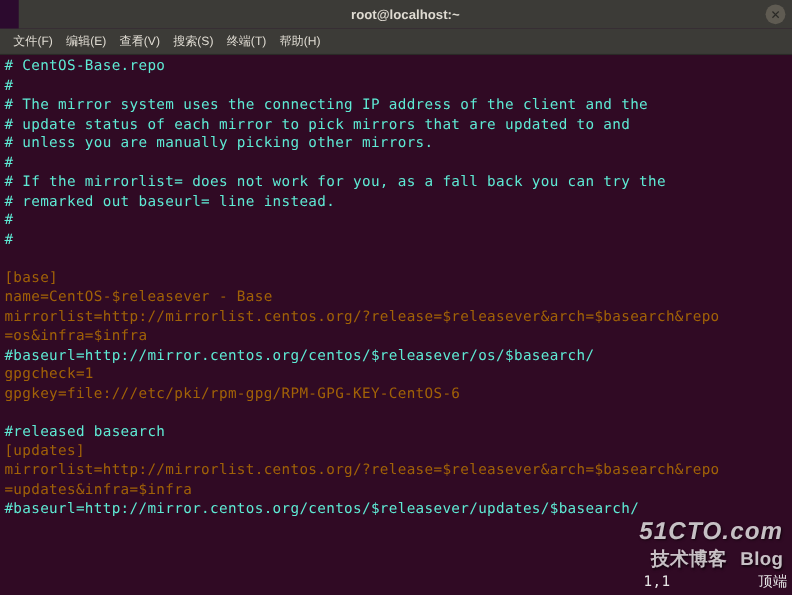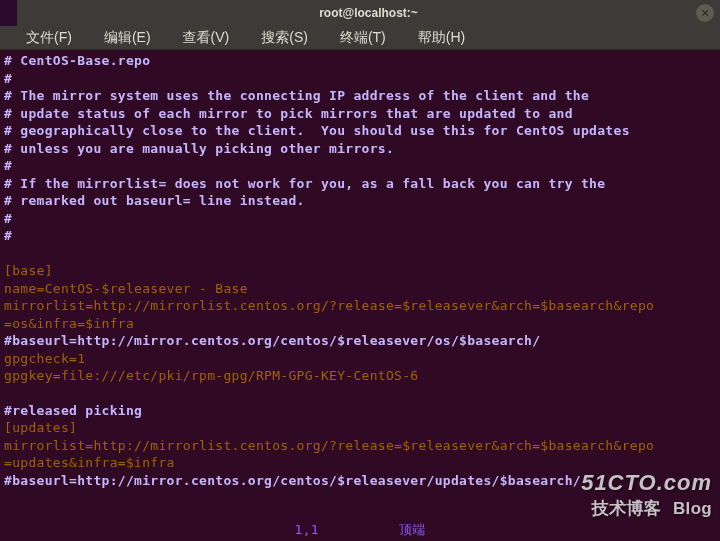--- a/index.html
+++ b/index.html
@@ -44,24 +44,24 @@
       justify-content: center;
       color: #2a2926;
       font-size: 11px;
       cursor: pointer;
     }
     .menubar {
       background: #3c3b37;
       height: 24px;
       display: flex;
       align-items: center;
-      padding: 0 20px;
-      gap: 20px;
+      padding: 0 6px;
+      gap: 0;
       font-family: sans-serif;
-      font-size: 14px;
+      font-size: 11px;
       color: #dfdbd2;
       border-bottom: 1px solid #2a2926;
     }
     .menu-item {
       padding: 2px 6px;
       cursor: pointer;
     }
     .terminal {
       background: #300a24;
       padding: 2px 4px;
@@ -69,34 +69,33 @@
       color: #ffffff;
       height: calc(100% - 50px);
       position: relative;
       letter-spacing: 0.3px;
     }
     .line {
       white-space: pre;
       min-height: 17px;
     }
     .comment-blue {
-      color: #c4b5fd;
-      font-weight: bold;
+      color: #5eead4;
     }
     .plain {
       color: #a16207;
     }
     .footer {
       position: absolute;
       bottom: 2px;
       left: 4px;
       right: 4px;
       display: flex;
-      justify-content: center;
-      color: #8b5cf6;
+      justify-content: flex-end;
+      color: #e5e5e5;
     }
     .footer-right {
       display: flex;
       gap: 80px;
     }
     .watermark {
       position: absolute;
       right: 8px;
       bottom: 20px;
       font-family: sans-serif;
@@ -136,37 +135,36 @@
   <span class="menu-item">搜索(S)</span>
   <span class="menu-item">终端(T)</span>
   <span class="menu-item">帮助(H)</span>
 </div>
 
 <div class="terminal">
   <div class="line comment-blue"># CentOS-Base.repo</div>
   <div class="line comment-blue">#</div>
   <div class="line comment-blue"># The mirror system uses the connecting IP address of the client and the</div>
   <div class="line comment-blue"># update status of each mirror to pick mirrors that are updated to and</div>
-  <div class="line comment-blue"># geographically close to the client.  You should use this for CentOS updates</div>
   <div class="line comment-blue"># unless you are manually picking other mirrors.</div>
   <div class="line comment-blue">#</div>
   <div class="line comment-blue"># If the mirrorlist= does not work for you, as a fall back you can try the</div>
   <div class="line comment-blue"># remarked out baseurl= line instead.</div>
   <div class="line comment-blue">#</div>
   <div class="line comment-blue">#</div>
   <div class="line"></div>
   <div class="line plain">[base]</div>
   <div class="line plain">name=CentOS-$releasever - Base</div>
   <div class="line plain">mirrorlist=http://mirrorlist.centos.org/?release=$releasever&amp;arch=$basearch&amp;repo</div>
   <div class="line plain">=os&amp;infra=$infra</div>
   <div class="line comment-blue">#baseurl=http://mirror.centos.org/centos/$releasever/os/$basearch/</div>
   <div class="line plain">gpgcheck=1</div>
   <div class="line plain">gpgkey=file:///etc/pki/rpm-gpg/RPM-GPG-KEY-CentOS-6</div>
   <div class="line"></div>
-  <div class="line comment-blue">#released picking</div>
+  <div class="line comment-blue">#released basearch</div>
   <div class="line plain">[updates]</div>
   <div class="line plain">mirrorlist=http://mirrorlist.centos.org/?release=$releasever&amp;arch=$basearch&amp;repo</div>
   <div class="line plain">=updates&amp;infra=$infra</div>
   <div class="line comment-blue">#baseurl=http://mirror.centos.org/centos/$releasever/updates/$basearch/</div>
 
   <div class="footer">
     <span></span>
     <div class="footer-right">
       <span>1,1</span>
       <span>顶端</span>

